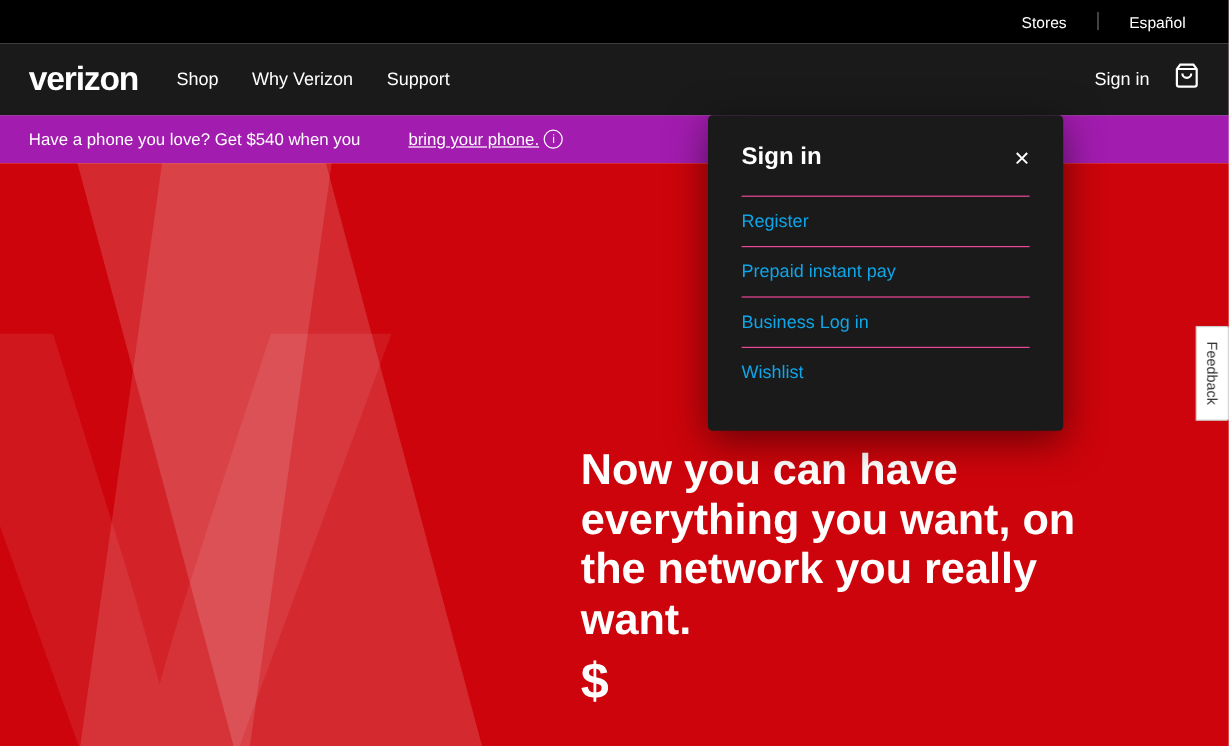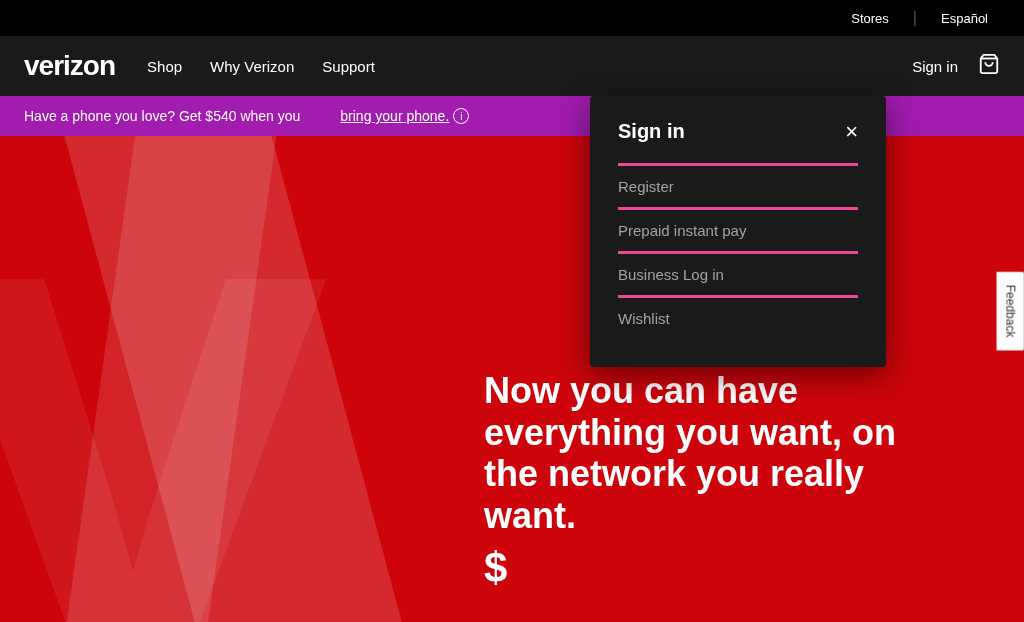--- a/index.html
+++ b/index.html
@@ -202,25 +202,25 @@
       line-height: 1;
       padding: 0;
     }
     .dropdown-menu-title {
       color: #fff;
       font-size: 15px;
       font-weight: 700;
       margin-bottom: 16px;
     }
     .dropdown-item {
-      color: #a3a3a3;
+      color: #0ea5e9;
       font-size: 15px;
       padding: 12px 0;
       cursor: pointer;
-      border-top: 3px solid #ec4899;
+      border-top: 1px solid #ec4899;
       display: block;
     }
 
     
     .feedback-tab {
       position: fixed;
       right: -26px;
       top: 50%;
       transform: translateY(-50%) rotate(90deg);
       background: #fff;

